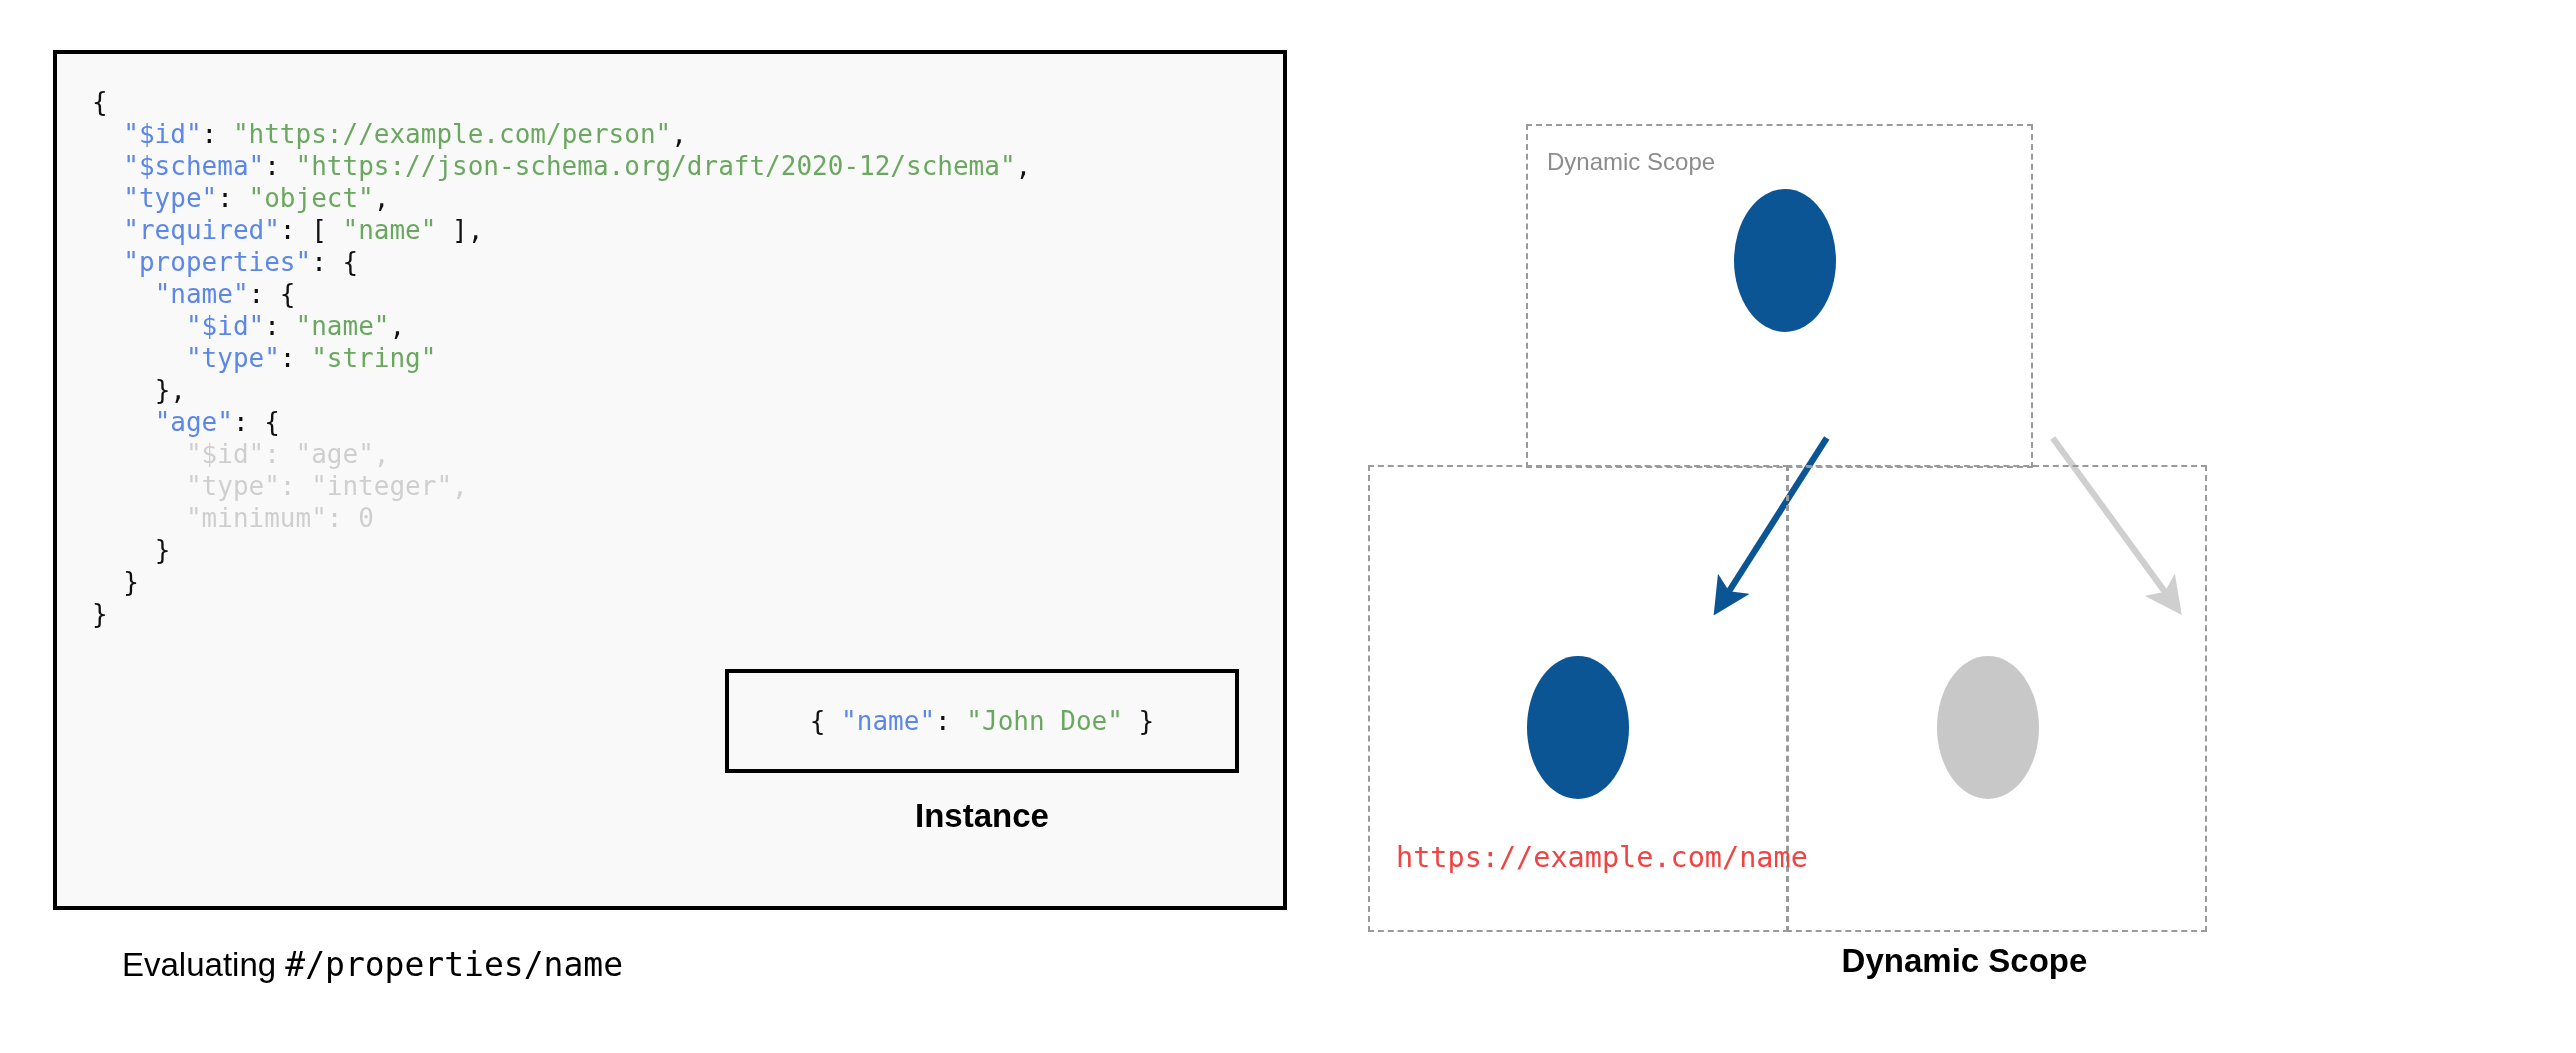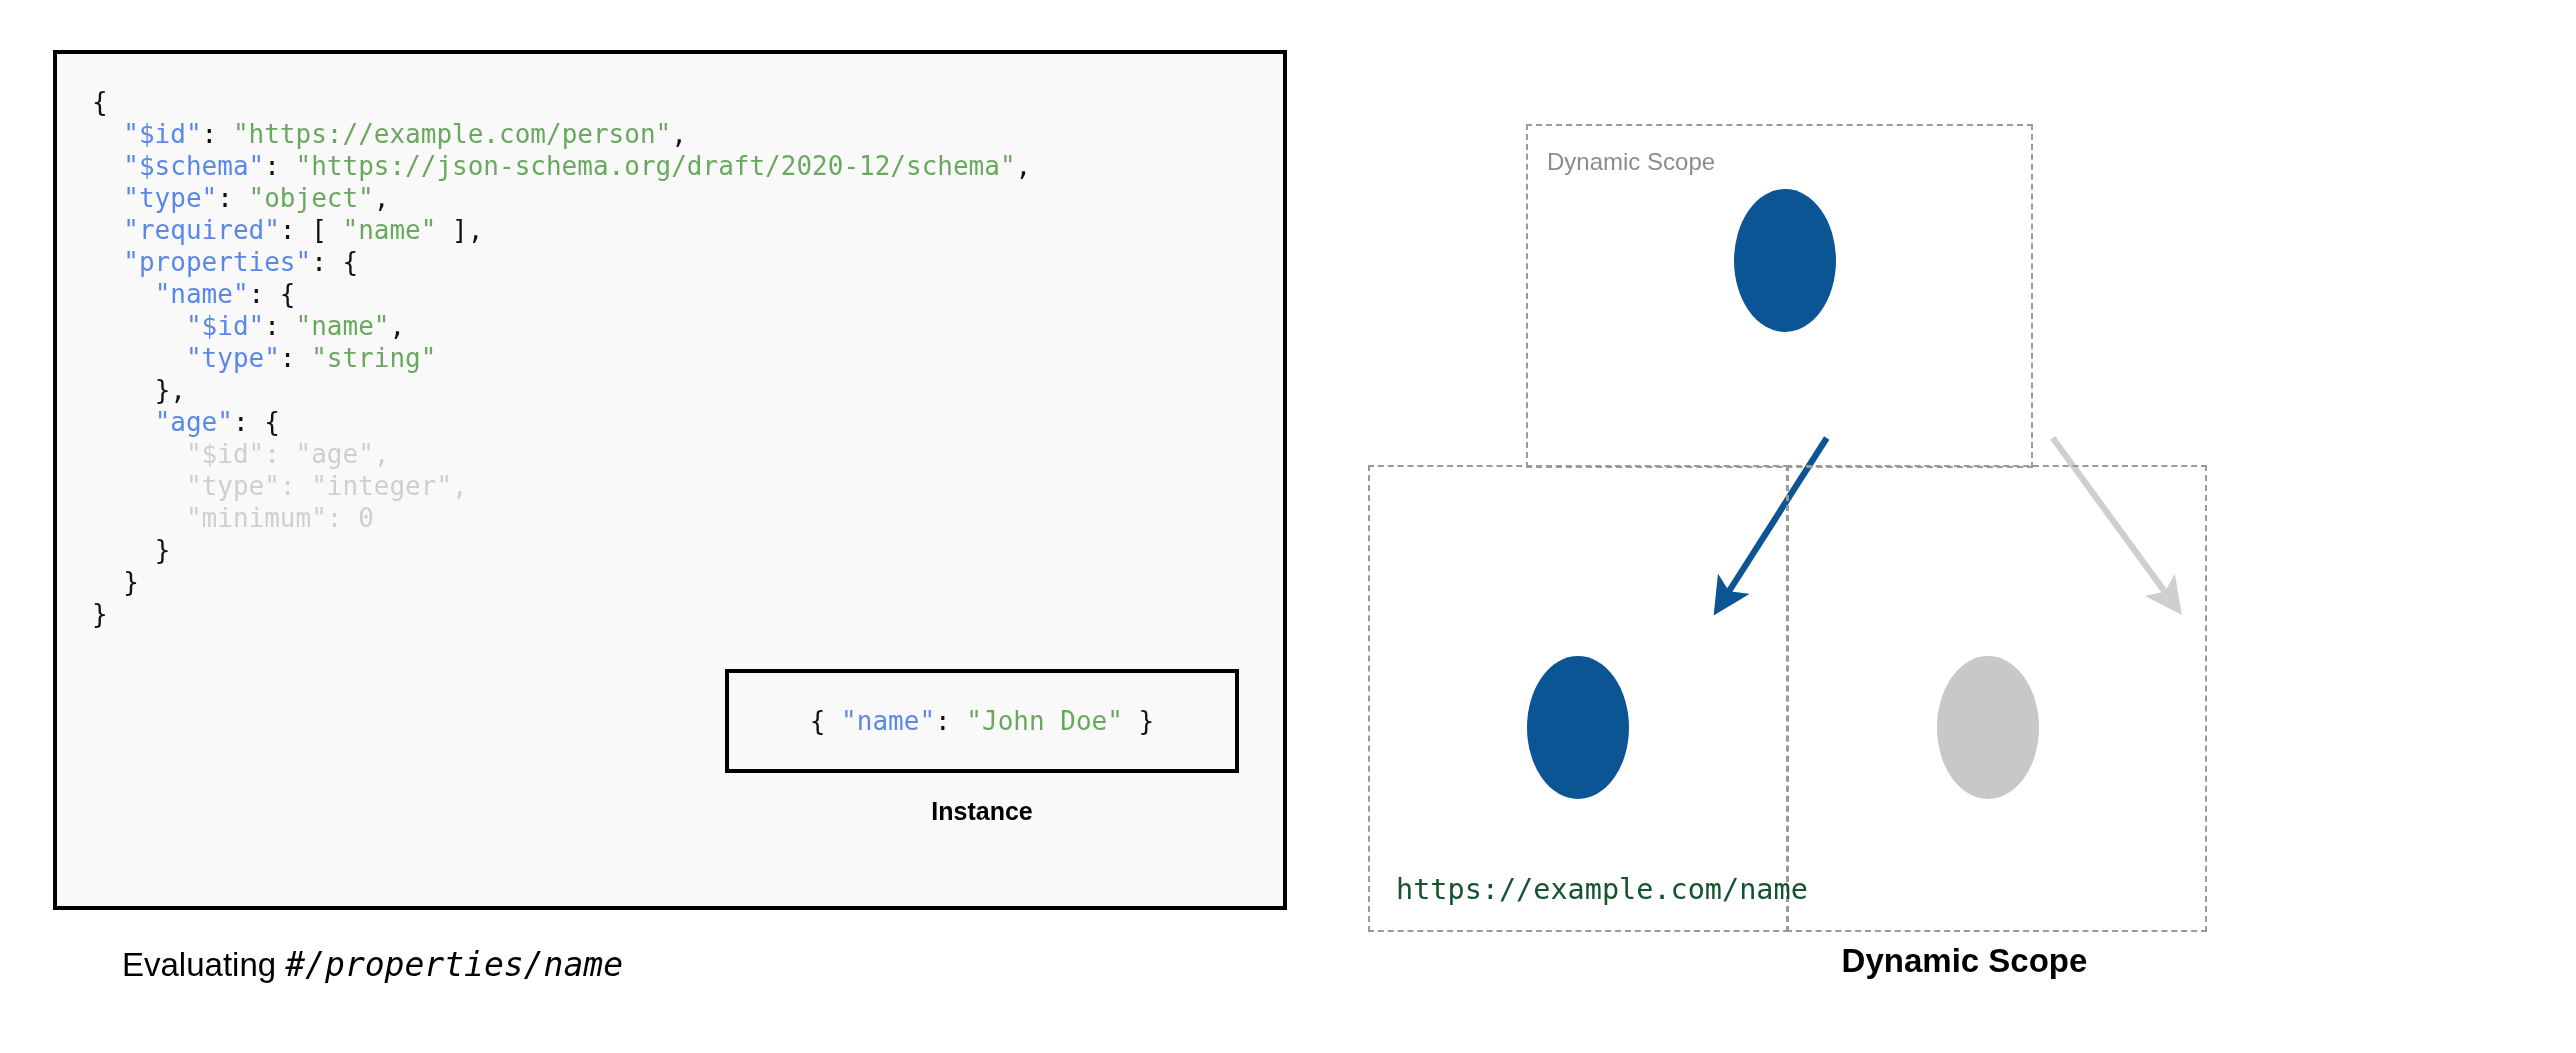--- a/index.html
+++ b/index.html
@@ -66,40 +66,39 @@
     color: #101010;
   }
   #instance-caption {
     position: absolute;
     left: 725px;
     top: 797px;
     width: 514px;
     text-align: center;
     font-family: "Liberation Sans", sans-serif;
     font-weight: bold;
-    font-size: 25px;
+    font-size: 33px;
     color: #000000;
   }
 
   
   #left-caption {
     position: absolute;
     left: 122px;
     top: 945px;
     font-size: 33px;
     color: #000000;
     white-space: nowrap;
   }
   #left-caption .cap-bold {
     font-family: "Liberation Sans", sans-serif;
     font-weight: normal;
   }
   #left-caption .cap-mono {
     font-family: "DejaVu Sans Mono", "Liberation Mono", monospace;
-    font-style: italic;
     font-weight: normal;
     margin-top: 28px;
   }
 
   
   #diagram {
     position: absolute;
     left: 1355px;
     top: 85px;
     width: 1219px;
@@ -134,21 +133,21 @@
   #circle-name   { left: 172px; top: 571px; width: 102px; height: 143px; background: #0b5595; }
   #circle-age    { left: 582px; top: 571px; width: 102px; height: 143px; background: #c8c8c8; }
 
   .node-label {
     position: absolute;
     font-family: "DejaVu Sans Mono", "Liberation Mono", monospace;
     font-size: 28.5px;
     white-space: nowrap;
   }
   #label-person { left: 231px; top: 289px; color: #0e4f9c; }
-  #label-name   { left: 41px;  top: 788px; color: #14532d; }
+  #label-name   { left: 41px;  top: 756px; color: #ef4444; }
   #label-age    { left: 456px; top: 756px; color: #d2d2d2; }
 
   #right-caption {
     position: absolute;
     left: 1355px;
     top: 942px;
     width: 1219px;
     text-align: center;
     font-family: "Liberation Sans", sans-serif;
     font-weight: bold;

